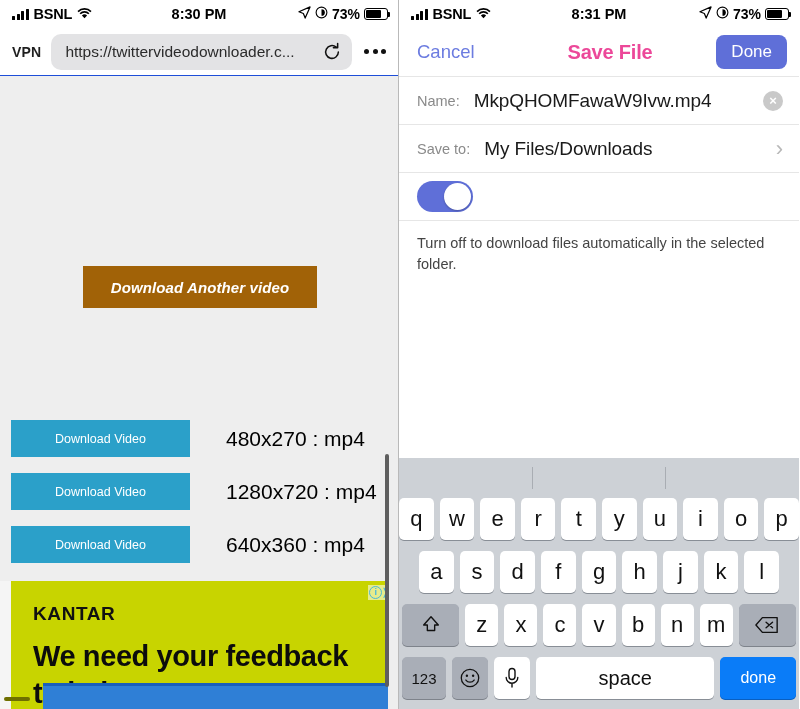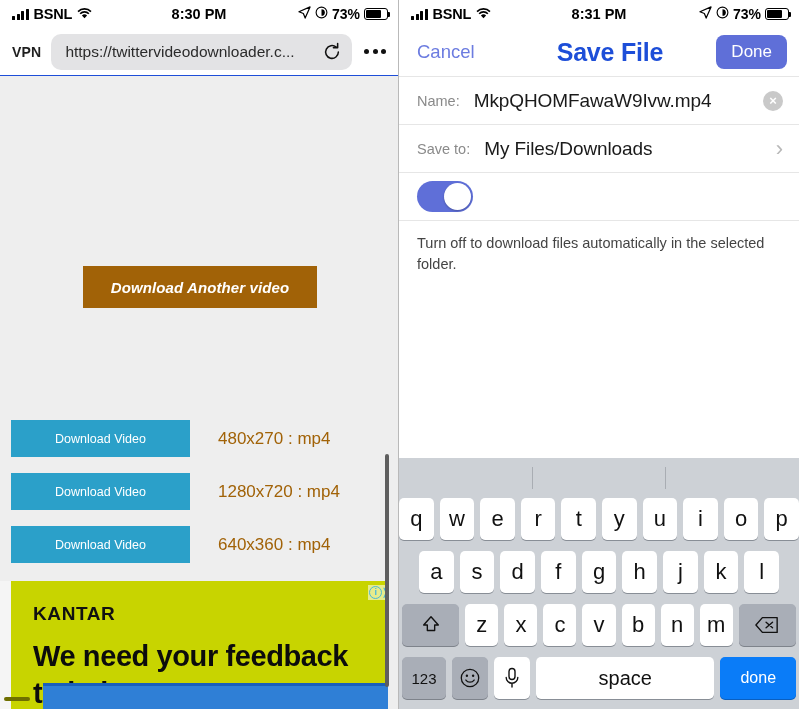--- a/index.html
+++ b/index.html
@@ -78,21 +78,21 @@
     background: #a16207;
     color: #fff; font-size: 15px; font-weight: bold; font-style: italic;
     display: flex; align-items: center; justify-content: center;
     letter-spacing: 0.1px;
   }
   .dl-row { position: absolute; left: 11px; display: flex; align-items: center; }
   .dl-btn {
     width: 179px; height: 37px; background: #2ba0c9; color: #fff;
     font-size: 12.5px; display: flex; align-items: center; justify-content: center;
   }
-  .dl-label { font-size: 17px; color: #a16207; margin-left: 28px; white-space: nowrap; }
+  .dl-label { font-size: 21px; color: #000000; margin-left: 36px; white-space: nowrap; }
 
   .ad {
     position: absolute; left: 11px; right: 10px; top: 505px; bottom: 0;
     background: #c8d400; overflow: hidden;
   }
   .ad-brand {
     margin: 22px 0 0 22px; font-size: 19px; font-weight: bold;
     letter-spacing: 0.6px; color: #111;
   }
   .ad-head {
@@ -130,21 +130,21 @@
   
   .right-screen {
     width: 400px; height: 709px; background: #fff;
     position: relative; overflow: hidden;
   }
   .sheet-header {
     height: 48px; display: flex; align-items: center; justify-content: space-between;
     padding: 0 12px 0 18px; background: #fff;
   }
   .sheet-cancel { font-size: 18.5px; color: #6c7ce0; }
-  .sheet-title { font-size: 25px; font-weight: bold; color: #1d4ed8; letter-spacing: -0.2px; margin-left: 29px; }
+  .sheet-title { font-size: 20px; font-weight: bold; color: #ec4899; letter-spacing: -0.2px; margin-left: 29px; }
   .sheet-done {
     background: #5f6fd8; color: #fff; font-size: 17px;
     padding: 7px 15px; border-radius: 8px;
   }
   .row {
     display: flex; align-items: center; min-height: 48px;
     padding: 0 16px 0 18px; background: #fff;
     border-top: 1px solid #e6e6e6;
   }
   .row-label { font-size: 14.5px; color: #8a8a8a; white-space: nowrap; }

